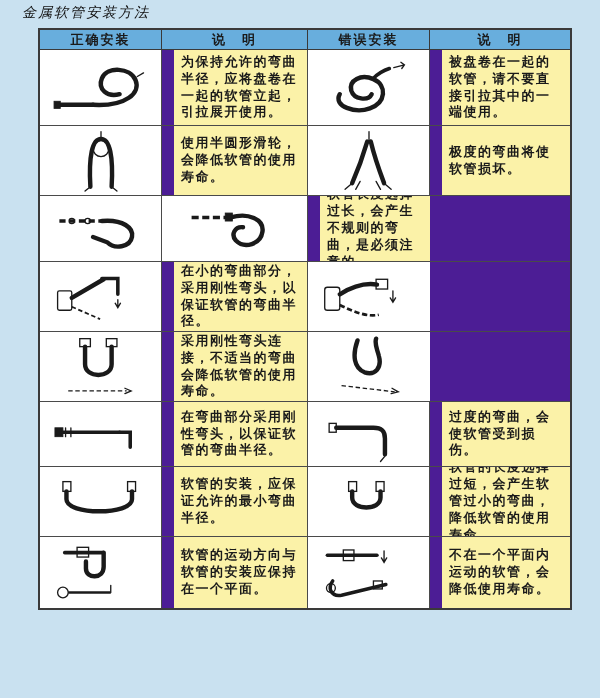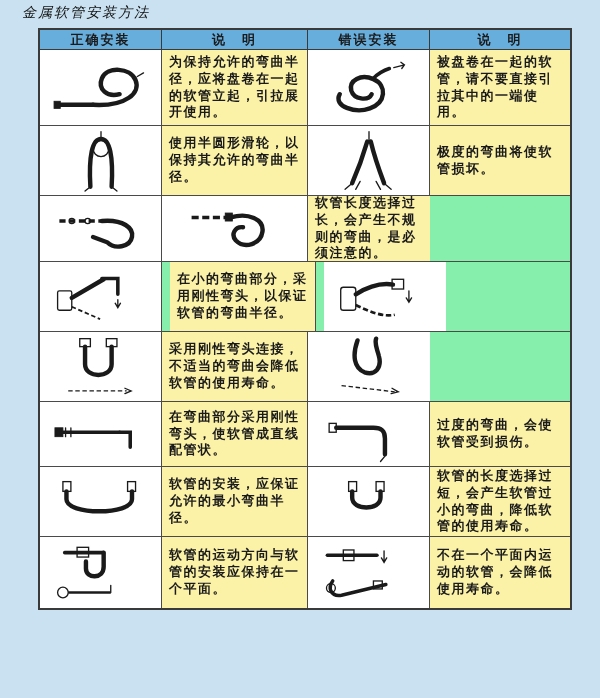--- a/index.html
+++ b/index.html
@@ -18,21 +18,21 @@
     font-style: italic;
     font-weight: normal;
     font-size: 14px;
     letter-spacing: 2px;
     color: #111;
   }
   .table {
     width: 534px;
     margin-left: 38px;
     border: 2px solid #3a3a3a;
-    background: #86efac;
+    background: #4c1d95;
   }
   .header-row, .row {
     display: grid;
     grid-template-columns: 122px 146px 122px 140px;
   }
   .header-row {
     height: 20px;
     background: var(--header-bg, #68aedd);
     border-bottom: 1px solid #3a3a3a;
   }
@@ -54,20 +54,21 @@
     align-items: center;
     justify-content: center;
     overflow: hidden;
   }
   .row .cell:last-child { border-right: none; }
   .img-cell { background: var(--image-bg, #ffffff); }
   .note-cell {
     background: var(--note-bg, #fbf2a8);
     justify-content: flex-end;
     padding: 18px 7px;
+    margin-left: 12px;
   }
   .note-text {
     font-size: 13px;
     font-weight: bold;
     line-height: 1.3;
     letter-spacing: 1.5px;
     text-align: left;
   }
   .illu { display: flex; align-items: center; justify-content: center; }
   .illu svg { display: block; }
@@ -118,21 +119,21 @@
       <span class="illu">
             <svg viewBox="0 0 110 70" width="102" height="62" stroke="#1a1a1a">
               <path d="M55 2 V11" stroke-width="1.5" stroke-linecap="round" fill="none"></path>
               <circle cx="55" cy="21" r="9" stroke-width="1.5" stroke-linecap="round" fill="none"></circle>
               <path d="M43 64 C41 30 45 10 55 10 C65 10 69 30 67 64" stroke-width="5" stroke-linecap="round" fill="none"></path>
               <path d="M43 64 l-6 5 M67 64 l6 5" stroke-width="1.5" stroke-linecap="round" fill="none"></path>
             </svg>
           </span>
     </div>
     <div class="cell note-cell">
-      <span class="note-text">使用半圆形滑轮，以保持其允许的弯曲半径。</span>
+      <span class="note-text">使用半圆形滑轮，会降低软管的使用寿命。</span>
     </div>
     <div class="cell img-cell">
       <span class="illu">
             <svg viewBox="0 0 110 70" width="102" height="62" stroke="#1a1a1a">
               <path d="M55 2 V12" stroke-width="1.5" stroke-linecap="round" fill="none"></path>
               <path d="M53 13 C48 30 43 44 36 60" stroke-width="5" stroke-linecap="round" fill="none"></path>
               <path d="M57 13 C61 30 66 44 72 60" stroke-width="5" stroke-linecap="round" fill="none"></path>
               <path d="M36 60 l-8 7 M72 60 l8 7 M45 58 l-5 9 M63 58 l5 9" stroke-width="1.5" stroke-linecap="round" fill="none"></path>
             </svg>
           </span>
@@ -160,21 +161,21 @@
               <path d="M50 22 C70 16 88 24 86 38 C84 52 66 58 56 48 C50 41 55 32 64 33" stroke-width="5" stroke-linecap="round" fill="none"></path>
               <rect x="44" y="17" width="8" height="9" fill="#1a1a1a"></rect>
             </svg>
           </span>
     </div>
     <div class="cell note-cell">
       <span class="note-text">软管长度选择过长，会产生不规则的弯曲，是必须注意的。</span>
     </div>
   </div>
 
-  <div class="row" style="height: 70px; gap: 8px;">
+  <div class="row" style="height: 70px;">
     <div class="cell img-cell">
       <span class="illu">
             <svg viewBox="0 0 110 70" width="102" height="62" stroke="#1a1a1a">
               <rect x="6" y="28" width="16" height="22" rx="2" stroke-width="1.5" stroke-linecap="round" fill="none"></rect>
               <path d="M22 36 L58 15" stroke-width="5" stroke-linecap="round" fill="none"></path>
               <path d="M56 14 H74 V32" stroke-width="4" stroke-linecap="round" fill="none"></path>
               <path d="M22 46 L54 60" stroke-width="2" stroke-dasharray="5 3" fill="none"></path>
               <path d="M74 38 v8 M71 42 l3 5 l3 -5" stroke-width="1.5" stroke-linecap="round" fill="none"></path>
             </svg>
           </span>
@@ -227,21 +228,21 @@
       <span class="illu">
             <svg viewBox="0 0 110 70" width="102" height="62" stroke="#1a1a1a">
               <rect x="3" y="28" width="9" height="10" fill="#1a1a1a"></rect>
               <path d="M12 33 H76" stroke-width="4" stroke-linecap="round" fill="none"></path>
               <path d="M76 33 H88 V50" stroke-width="4" stroke-linecap="round" fill="none"></path>
               <path d="M15 28 v10 M21 28 v10" stroke-width="1.5" stroke-linecap="round" fill="none"></path>
             </svg>
           </span>
     </div>
     <div class="cell note-cell">
-      <span class="note-text">在弯曲部分采用刚性弯头，使软管成直线配管状。</span>
+      <span class="note-text">在弯曲部分采用刚性弯头，以保证软管的弯曲半径。</span>
     </div>
     <div class="cell img-cell">
       <span class="illu">
             <svg viewBox="0 0 110 70" width="102" height="62" stroke="#1a1a1a">
               <rect x="10" y="23" width="8" height="10" stroke-width="1.5" stroke-linecap="round" fill="none"></rect>
               <path d="M18 28 H60 C70 28 73 32 73 40 V58" stroke-width="5" stroke-linecap="round" fill="none"></path>
               <path d="M73 60 l-5 6" stroke-width="1.5" stroke-linecap="round" fill="none"></path>
             </svg>
           </span>
     </div>

